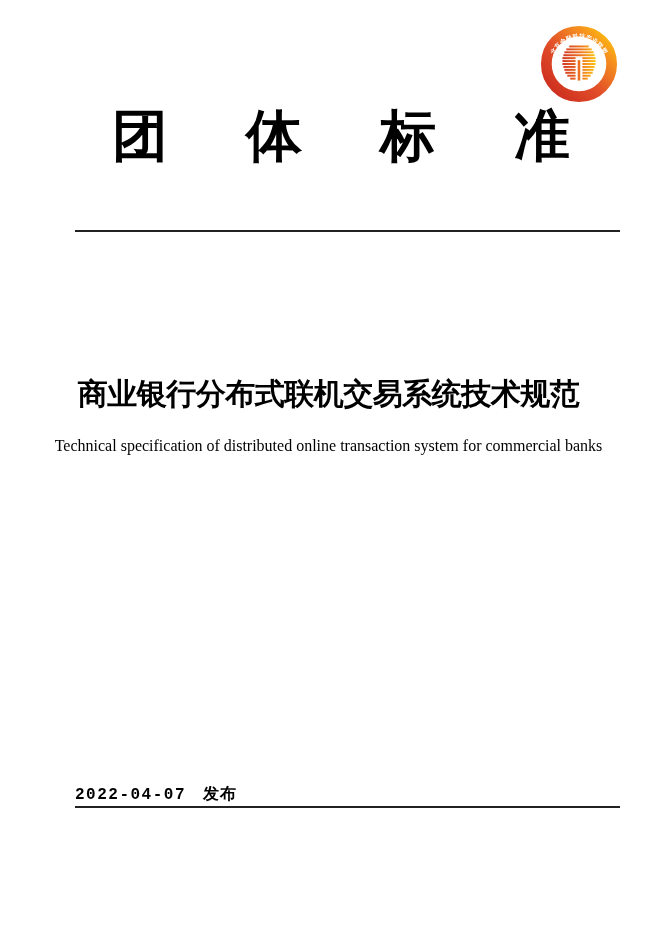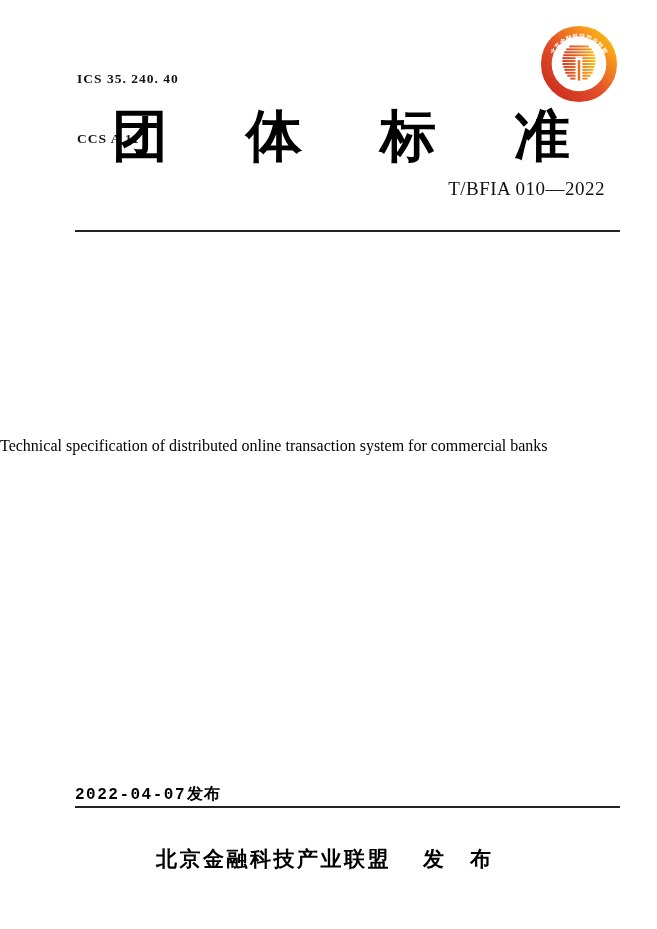--- a/index.html
+++ b/index.html
@@ -74,61 +74,58 @@
     font-size: 30px;
     font-weight: bold;
     letter-spacing: -0.5px;
     color: #000;
   }
   .title-en {
     position: absolute;
     top: 437px;
     left: 0;
     width: 100%;
+    text-align: center;
     font-family: "Liberation Serif", serif;
     font-size: 16px;
     color: #000;
   }
   
   .dates {
     position: absolute;
     top: 784px;
     left: 75px;
     width: 545px;
     display: flex;
     justify-content: space-between;
     font-size: 16px;
     font-weight: bold;
     color: #000;
   }
   .date-num { letter-spacing: 1.5px; font-family: Liberation Mono, monospace; }
-  .date-label { margin-left: 1px; letter-spacing: 1px; }
+  .date-label { margin-left: 17px; letter-spacing: 1px; }
   
   .publisher-row {
     position: absolute;
     top: 845px;
     left: 0;
     width: 100%;
     text-align: center;
     font-size: 21px;
     font-weight: bold;
     color: #000;
   }
   .publisher-name { letter-spacing: 2.5px; }
   .publish-label { margin-left: 32px; letter-spacing: 10px; }
 </style>
 </head>
 <body>
 
 <div class="page">
 
-  <div class="codes">
-    <div>ICS 35. 240. 40</div>
-    <div>CCS A 11</div>
-  </div>
 
   <svg class="seal" viewBox="0 0 80 80" aria-hidden="true">
     <defs>
       <linearGradient id="ringGrad" x1="0%" y1="100%" x2="100%" y2="0%">
         <stop offset="0" stop-color="#c9281c"></stop>
         <stop offset="0.45" stop-color="#e2502a"></stop>
         <stop offset="0.78" stop-color="#f6921e"></stop>
         <stop offset="1" stop-color="#fdc70c"></stop>
       </linearGradient>
       <linearGradient id="barGrad" gradientUnits="userSpaceOnUse" x1="22" y1="40" x2="58" y2="40">
@@ -164,31 +161,28 @@
     </text>
   </svg>
 
   <div class="std-type">
     <span>团</span>
     <span>体</span>
     <span>标</span>
     <span>准</span>
   </div>
 
-  <div class="std-number">T/BFIA 010—2022</div>
 
   <div class="rule rule-top"></div>
 
+  <div class="title-zh">商业银行分布式联机交易系统技术规范</div>
   <div class="title-en">Technical specification of distributed online transaction system for commercial banks</div>
 
   <div class="dates">
     <div>
       <span class="date-num">2022-04-07</span><span class="date-label">发布</span>
     </div>
   </div>
 
   <div class="rule rule-bottom"></div>
 
-  <div class="publisher-row">
-    <span class="publisher-name">北京金融科技产业联盟</span><span class="publish-label">发 布</span>
-  </div>
 
 </div>
 
 </body></html>

